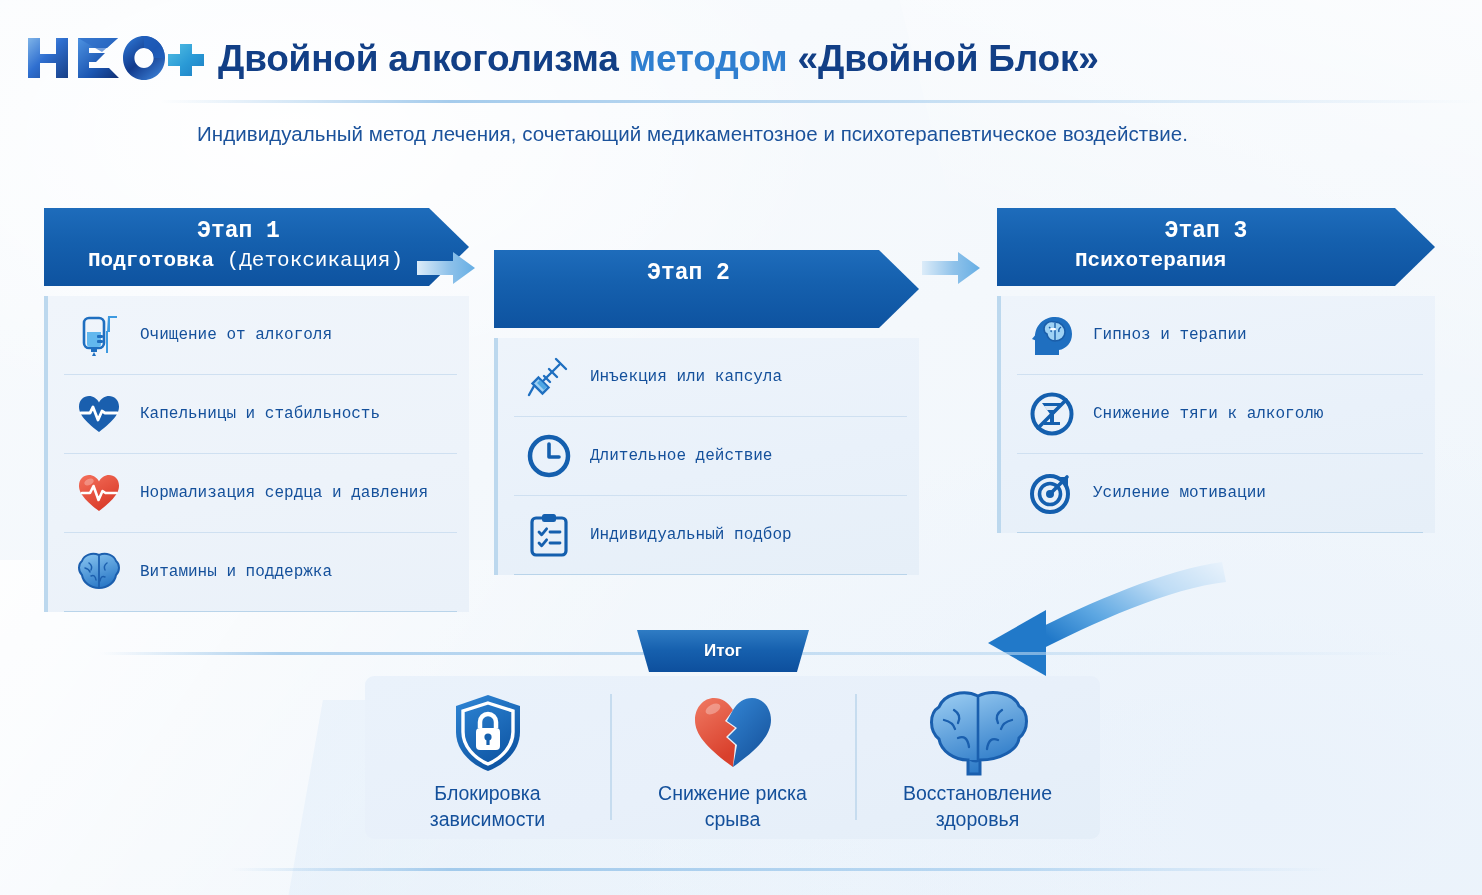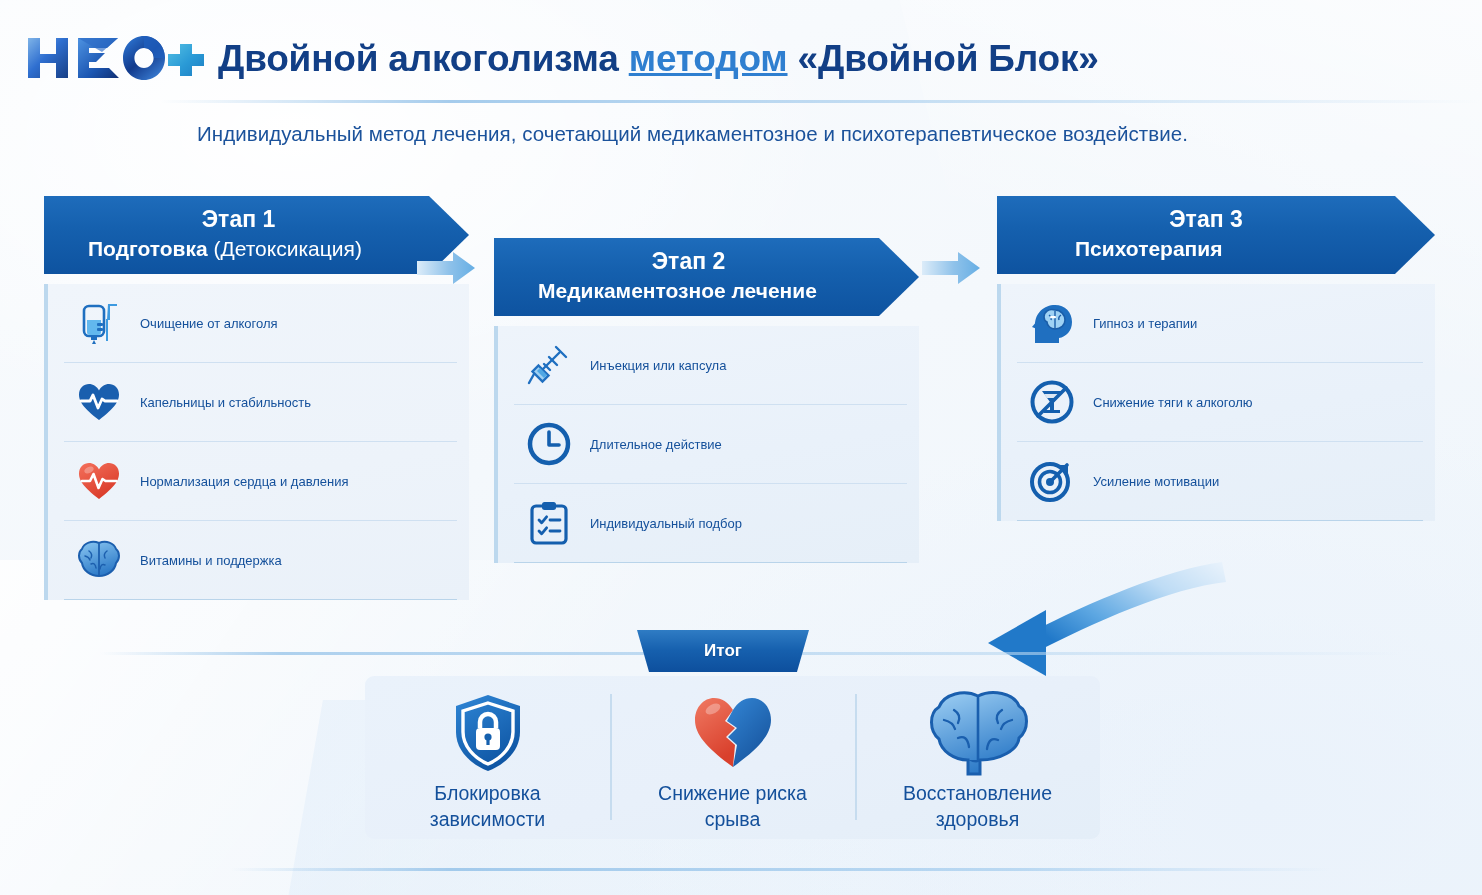--- a/index.html
+++ b/index.html
@@ -29,31 +29,31 @@
 
   
   .header { position:absolute; left:0; top:0; width:1482px; height:104px; }
 
   .logo { position:absolute; left:22px; top:30px; width:182px; height:56px; }
 
   .title { position:absolute; left:218px; top:33px;
     font-size:37px; font-weight:bold; letter-spacing:-.2px;
     white-space:nowrap; line-height:52px; }
   .title .dark { color:#123f86; }
-  .title .mid  { color:#2f7fd0;text-decoration:underline; }
+  .title .mid  { color:#2f7fd0; }
 
   .rule-top { position:absolute; left:160px; top:100px; width:1320px; height:3px;
     background:linear-gradient(90deg, rgba(160,200,235,0) 0%, rgba(150,195,233,.85) 22%, rgba(178,212,240,.55) 70%, rgba(200,225,245,0) 100%); }
 
   
   .subtitle { position:absolute; left:0; top:122px; width:1385px;
     text-align:center; font-size:20.5px; color:#1b529b; letter-spacing:.05px; }
 
   
-  .stage { position:absolute; top:196px; }
+  .stage { position:absolute; top:208px;font-family:Liberation Mono, monospace; }
   .stage-1 { left:44px;  width:425px; }
   .stage-2 { left:494px; width:425px;margin-top:42px; }
   .stage-3 { left:997px; width:438px; }
 
   .stage-head {
     position:relative; height:78px;
     background:linear-gradient(180deg, #1e6cbb 0%, #1560ae 42%, #0e53a0 100%);
     color:#ffffff; text-align:center;
     padding:9px 46px 0 10px;
     clip-path:polygon(0 0, calc(100% - 40px) 0, 100% 50%, calc(100% - 40px) 100%, 0 100%);
@@ -76,21 +76,21 @@
     padding:0 12px 0 16px;
     position:relative;
   }
   .stage-1 .stage-body { background:linear-gradient(170deg,#f0f5fb 0%, #edf3fa 60%, #eaf1f9 100%); }
 
   .feat { display:flex; align-items:center; gap:18px; height:79px;
     border-bottom:1.5px solid #cfe0f1; padding-left:12px; }
   .feat:last-child { border-bottom:1.5px solid #b9d4ea; }
   .feat .ficon { width:46px; height:46px; flex:0 0 46px; display:flex;
     align-items:center; justify-content:center; }
-  .feat .flabel { font-size:13px; color:#14509b; white-space:nowrap; }
+  .feat .flabel { font-size:16px; color:#14509b; white-space:nowrap; }
 
   
   .connector { position:absolute; top:246px; width:64px; height:44px; }
   .conn-1 { left:415px; }
   .conn-2 { left:920px; }
 
   
   .curve-arrow { position:absolute; left:960px; top:540px; width:320px; height:140px; }
 
   
@@ -257,23 +257,20 @@
           <stop offset="100%" stop-color="#66aee4"></stop>
         </linearGradient>
       </defs>
     <path d="M2 15 h36 V6 l22 16 l-22 16 v-9 H2 z" fill="url(#ar1)"></path>
   </svg>
 </div>
 
 <div class="stage stage-2">
   <div class="stage-head">
     <div class="l1">Этап 2</div>
-    <div class="l2">
-      <span>Медикаментозное лечение</span>
-    </div>
   </div>
   <div class="stage-body">
 
     <div class="feat">
       <span class="ficon">
         <svg width="46" height="46" viewBox="0 0 46 46">
           <g stroke="#1f6fc0" stroke-width="2.4" fill="none" stroke-linecap="round">
             <path d="M30 5 l10 10"></path>
             <path d="M33.5 10.5 l-17 17"></path>
             <path d="M18 22 l6 6"></path>

